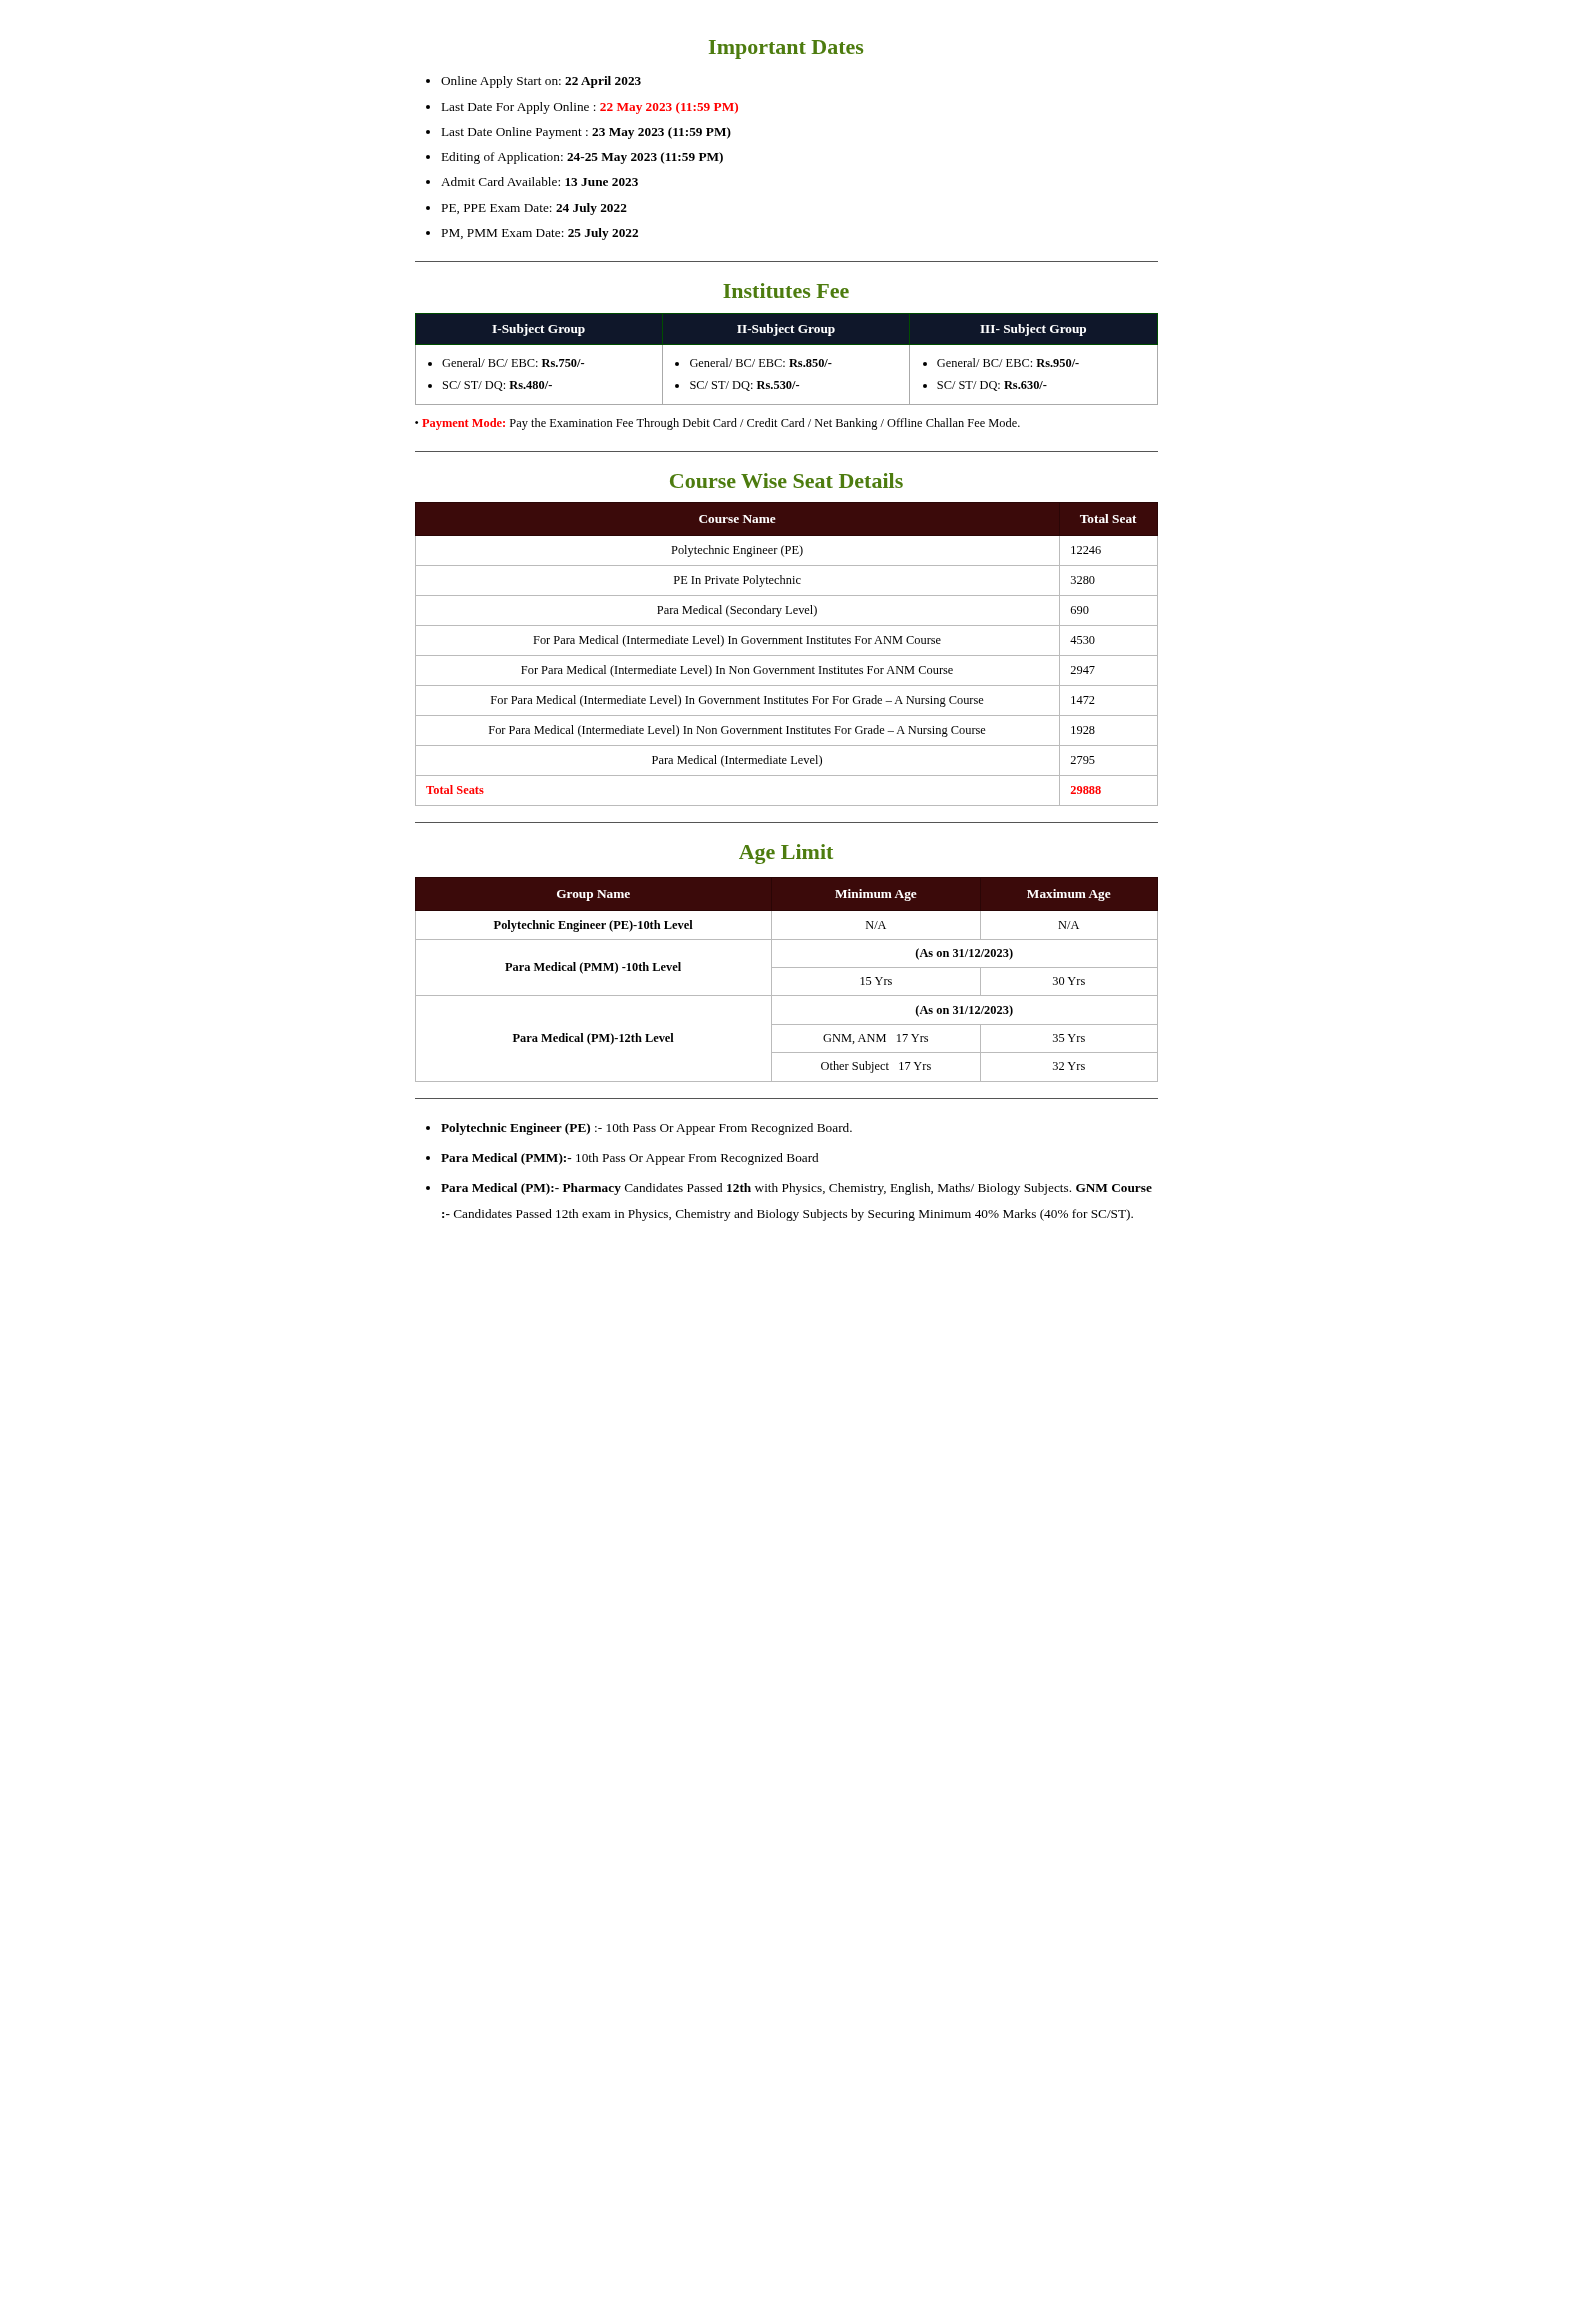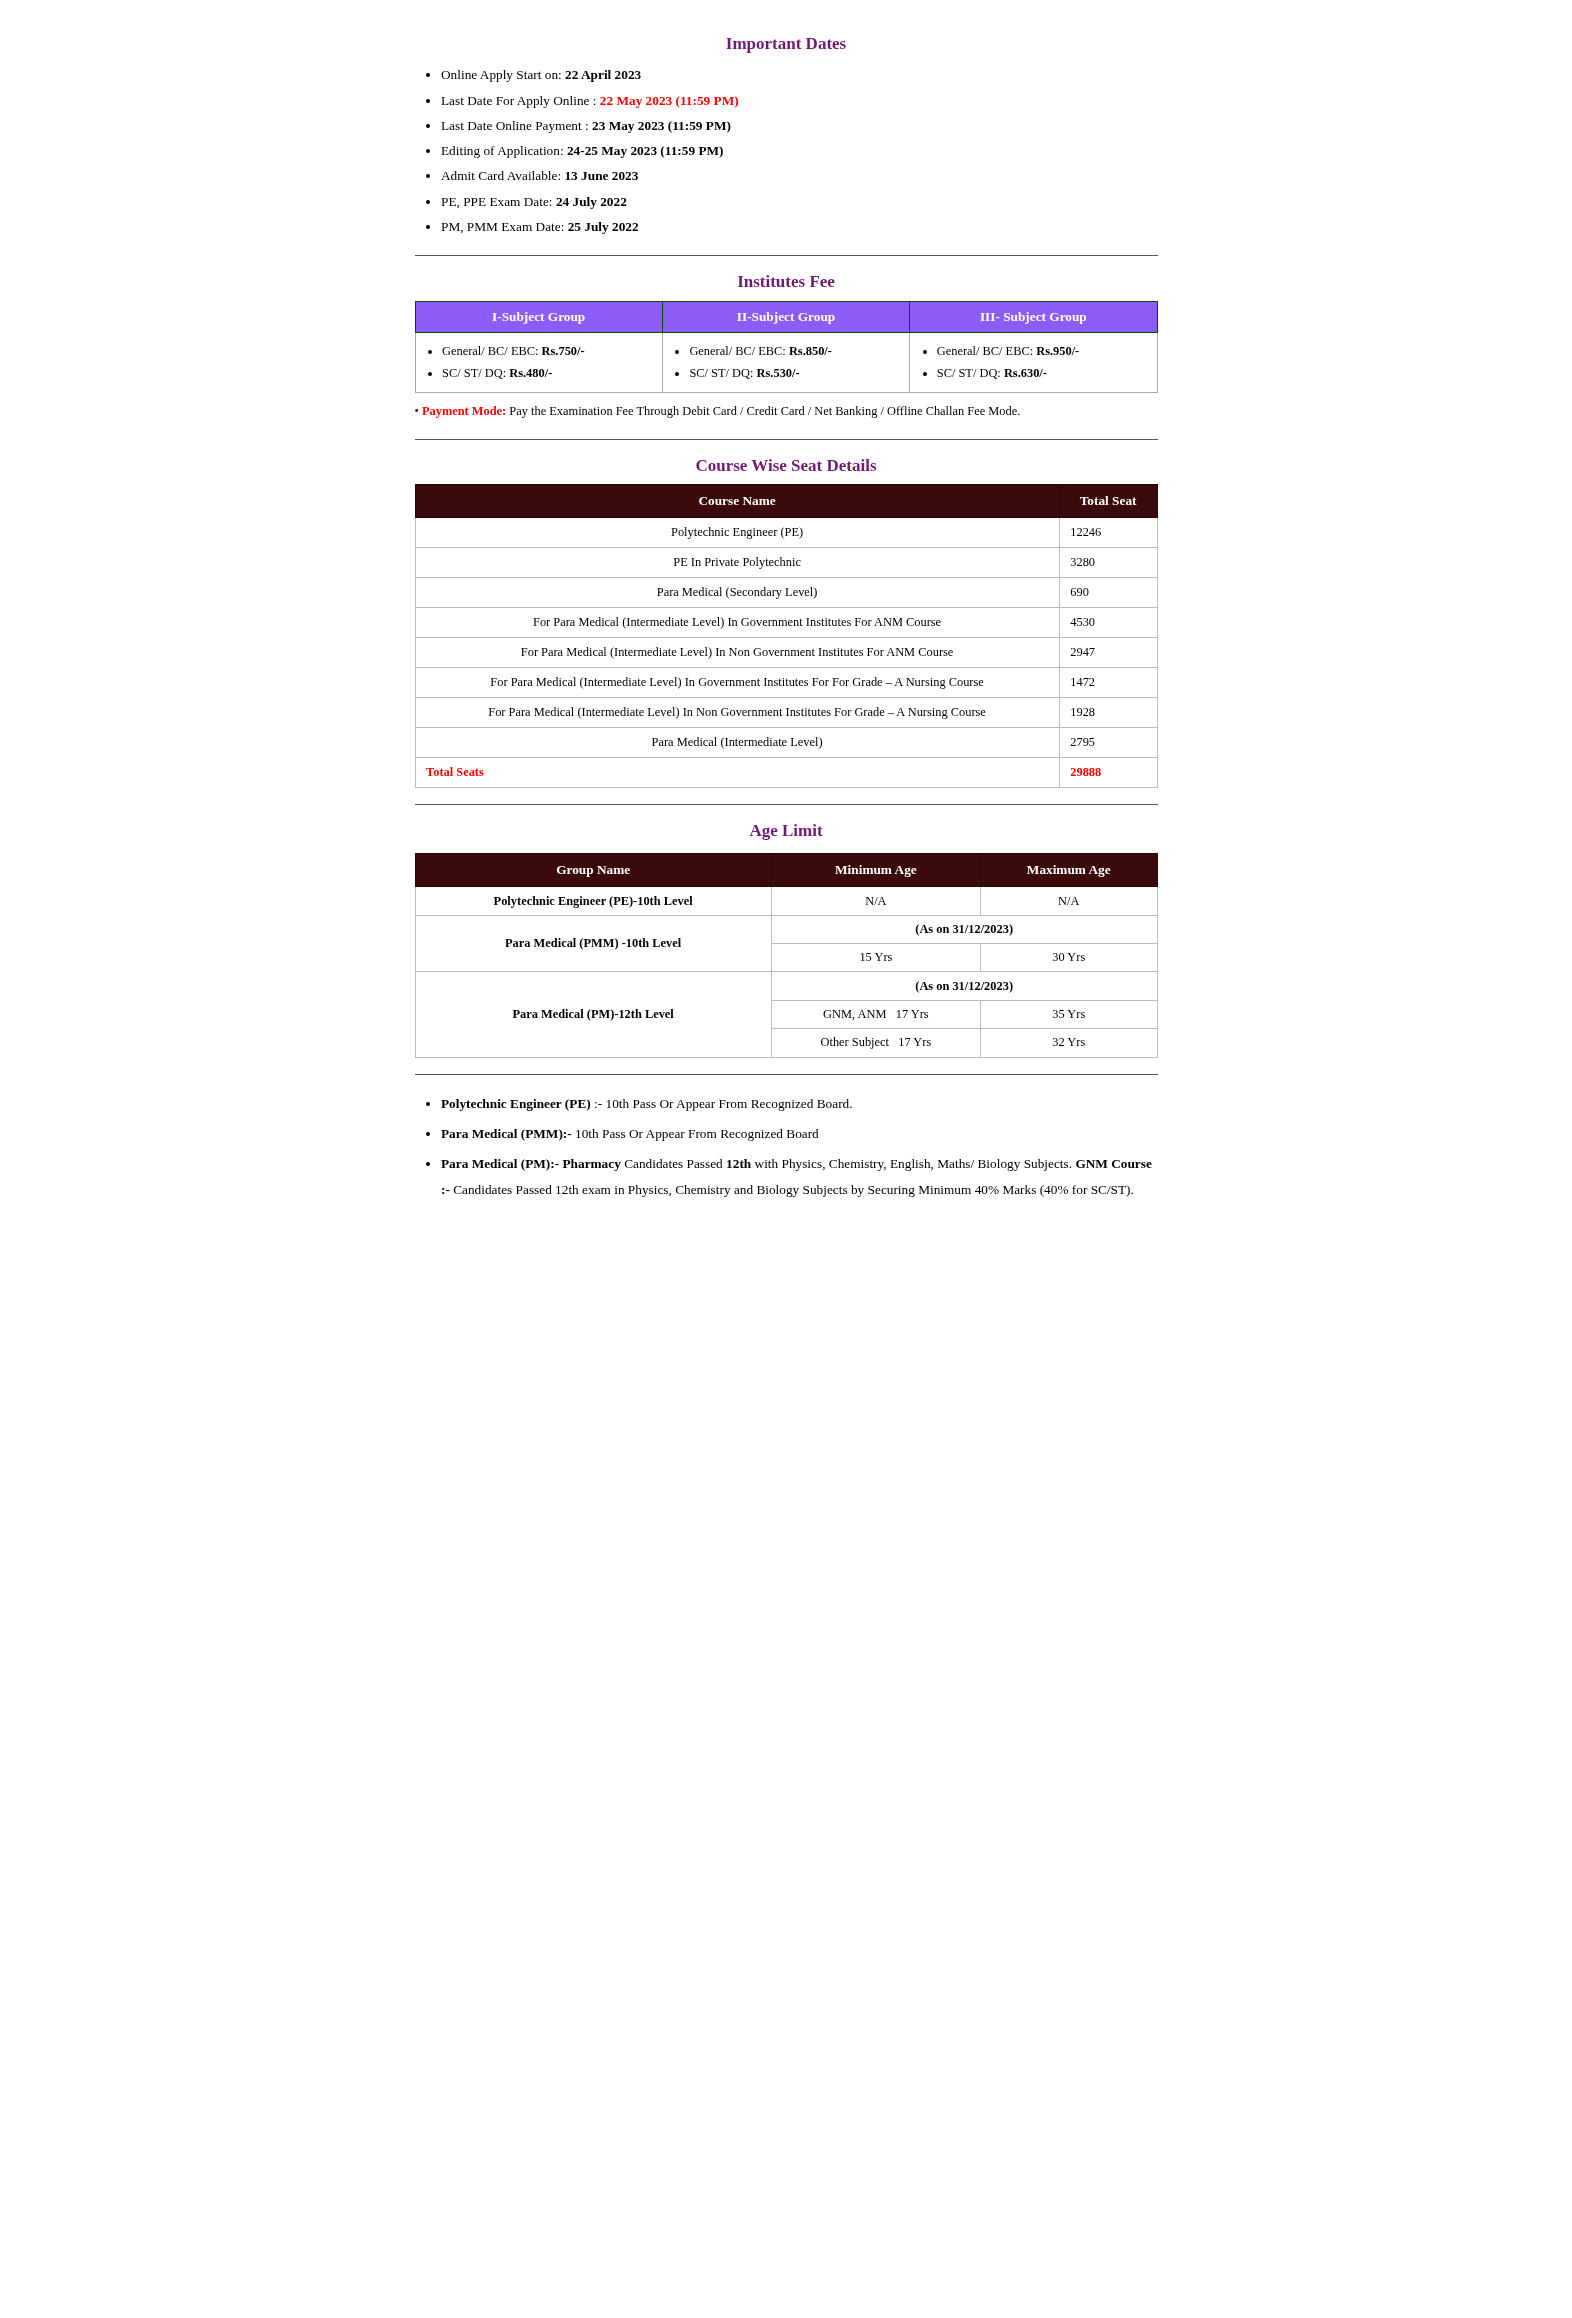--- a/index.html
+++ b/index.html
@@ -7,22 +7,22 @@
       font-family: Times New Roman, serif;
       font-size: 13.3px;
       background: #fff;
       color: #000;
       max-width: 796px;
       margin: 0 auto;
       padding: 17.7px 26.5px;
     }
     h2.section-title {
       text-align: center;
-      color: #701a75;
-      font-size: 17px;
+      color: #4d7c0f;
+      font-size: 22px;
       font-weight: bold;
       margin: 16px 0 8.8px;
     }
     .important-dates ul {
       list-style: disc;
       padding-left: 26.5px;
       line-height: 1.9;
     }
     .important-dates li { font-size: 13.3px; }
     .red-text { color: red; font-weight: bold; }
@@ -33,21 +33,21 @@
       margin: 16px 0;
     }
 
     
     .fee-table {
       width: 100%;
       border-collapse: collapse;
       margin-bottom: 8.8px;
     }
     .fee-table th {
-      background-color: #8b5cf6;
+      background-color: #0f172a;
       color: #fff;
       padding: 7px 8.8px;
       font-size: 13.3px;
       text-align: center;
       border: 0.9px solid #004d00;
       font-weight: bold;
     }
     .fee-table td {
       border: 0.9px solid #aaa;
       padding: 7px 10.6px;

